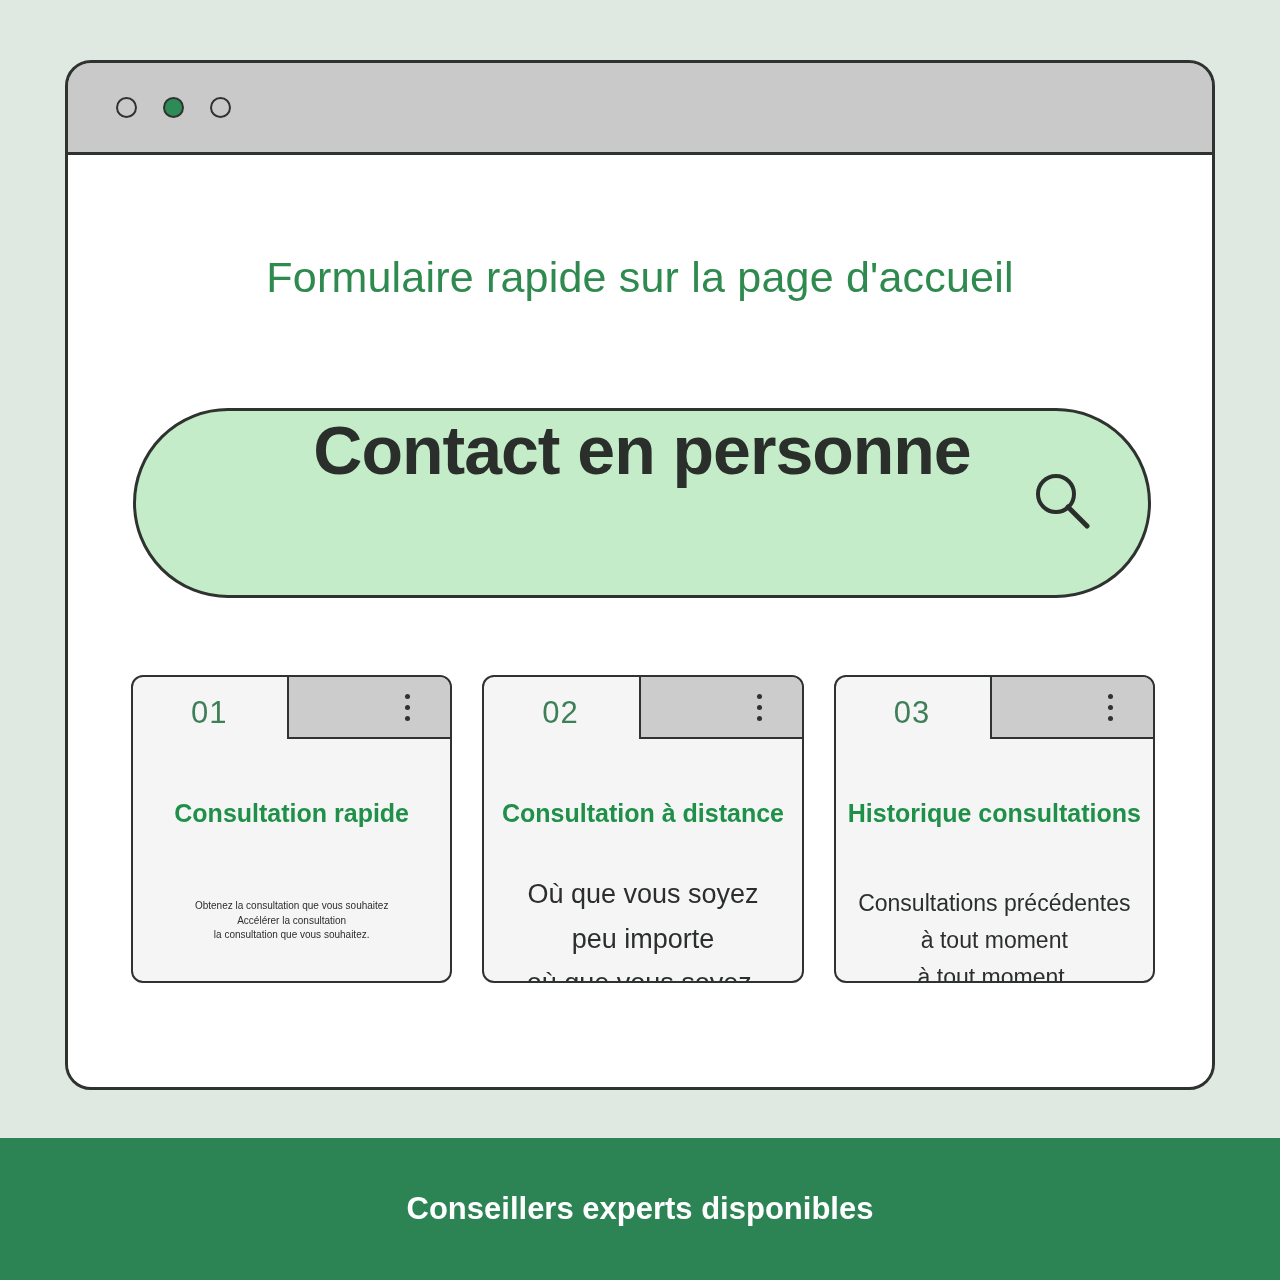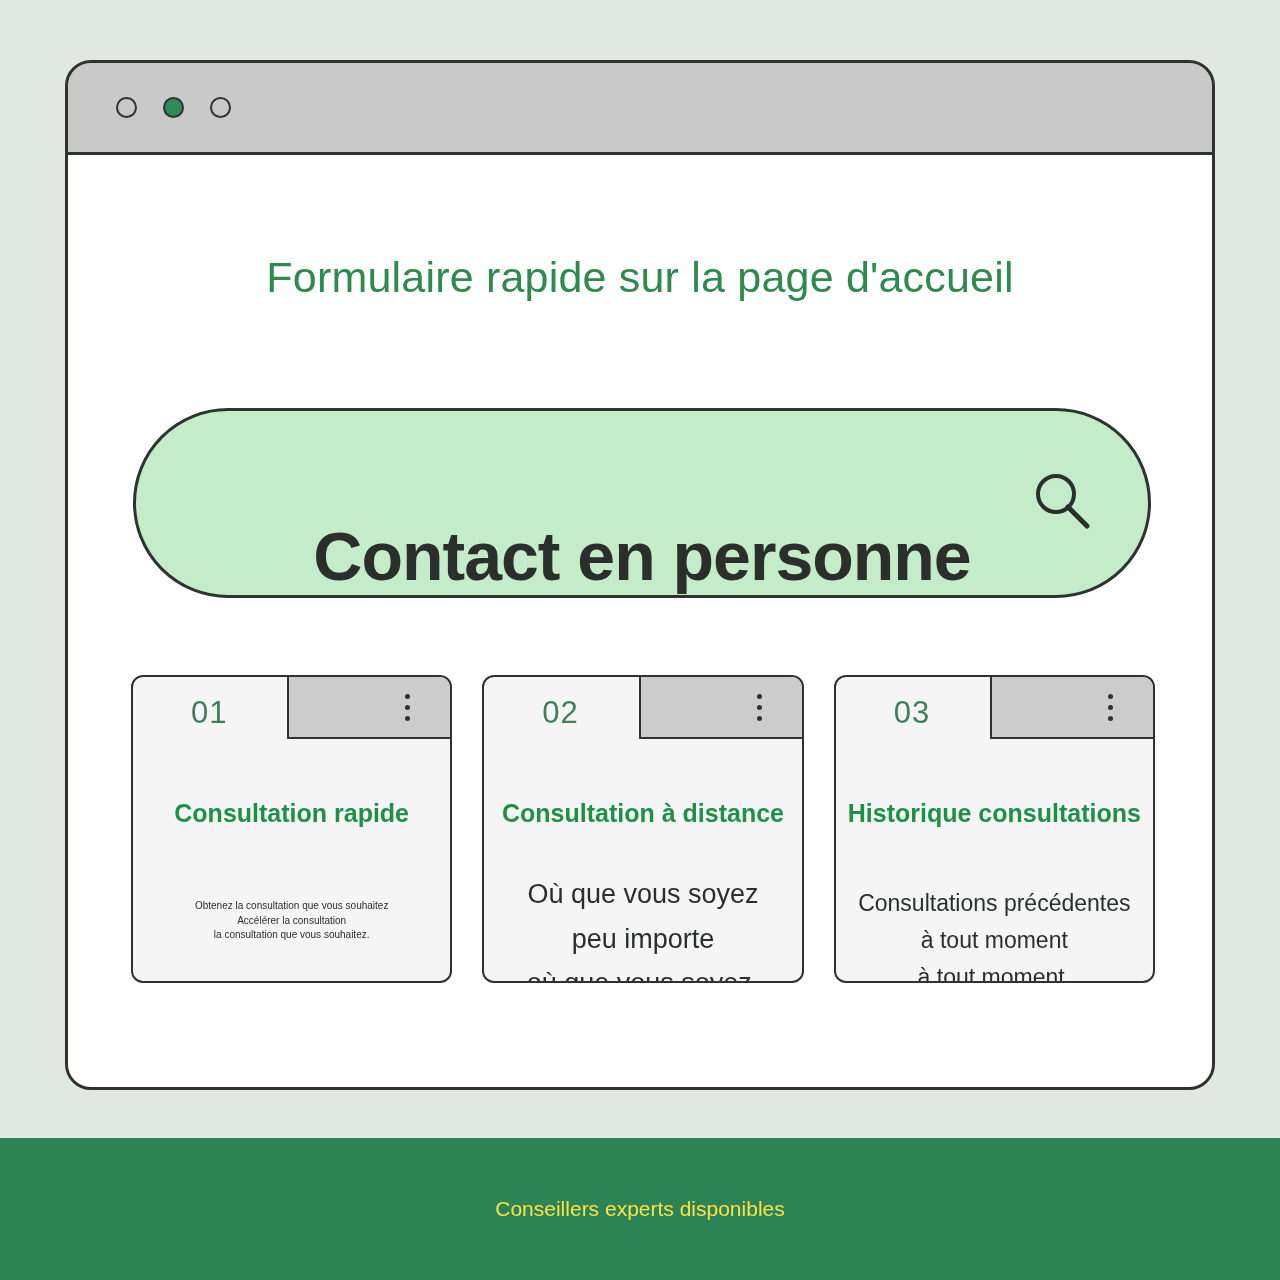--- a/index.html
+++ b/index.html
@@ -70,21 +70,21 @@
     position: absolute;
     left: 65px;
     top: 253px;
     width: 1018px;
     height: 190px;
     background: #c4ecc9;
     border: 3px solid #2f3330;
     border-radius: 95px;
     box-sizing: border-box;
     display: flex;
-    align-items: flex-end;
+    align-items: flex-start;
     justify-content: center;
   }
   .search-text {
     font-size: 68px;
     font-weight: bold;
     color: #2b2f2c;
     letter-spacing: -1px;
     white-space: nowrap;
   }
   .magnifier {
@@ -177,22 +177,23 @@
     left: 0;
     bottom: 0;
     width: 1280px;
     height: 142px;
     background: #2c8354;
     display: flex;
     align-items: center;
     justify-content: center;
   }
   .footer-text {
-    color: #fde047;
-    font-size: 21px;
+    color: #ffffff;
+    font-size: 31px;
+    font-weight: bold;
   }
 </style>
 </head>
 <body>
 
 <div class="window">
 
   <div class="titlebar">
     <span class="dot"></span>
     <span class="dot filled"></span>

